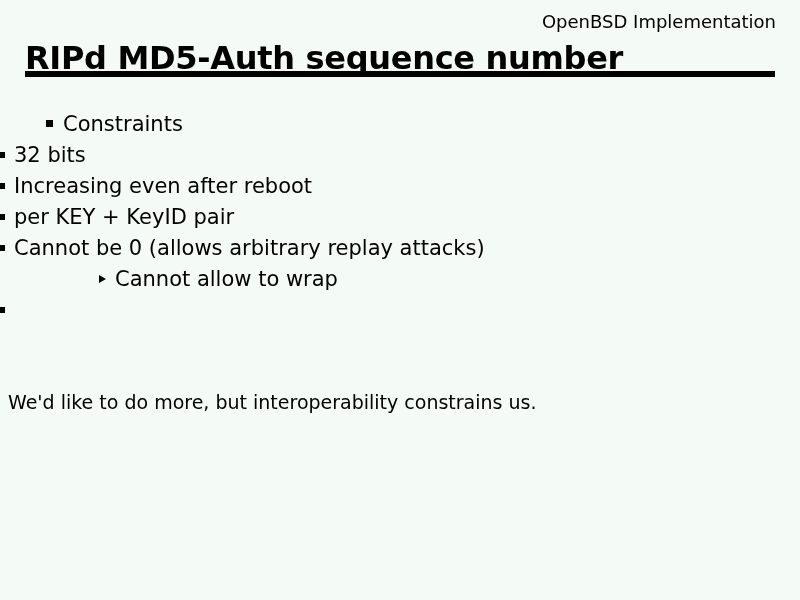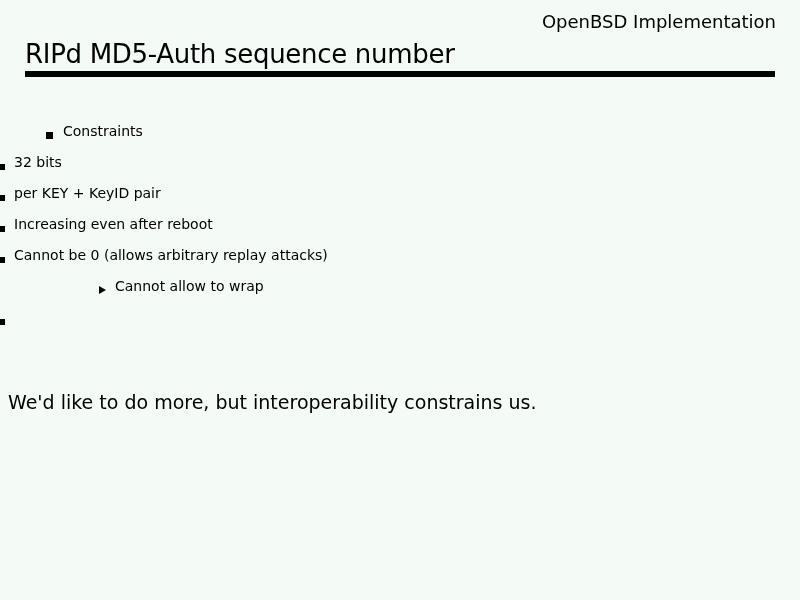--- a/index.html
+++ b/index.html
@@ -21,22 +21,22 @@
     right: 24px;
     font-size: 18px;
     line-height: 22px;
     white-space: nowrap;
   }
   .title {
     position: absolute;
     top: 39px;
     left: 25px;
     margin: 0;
-    font-size: 26px;
-    font-weight: 400;
+    font-size: 32px;
+    font-weight: 700;
     letter-spacing: -0.3px;
     white-space: nowrap;
   }
   .title-rule {
     position: absolute;
     top: 71px;
     left: 25px;
     width: 750px;
     height: 6px;
     background: #000;
@@ -45,23 +45,23 @@
     position: absolute;
     top: 108px;
     left: 0;
     width: 100%;
     margin: 0;
     padding: 0;
     list-style: none;
   }
   .bullets li {
     display: flex;
-    align-items: flex-end;
+    align-items: center;
     height: 31px;
-    font-size: 14px;
+    font-size: 21px;
     white-space: nowrap;
   }
   li.lvl1 { padding-left: 46px; }
   li.lvl2 { }
   li.lvl3 { padding-left: 99px; }
   .b-sq1 {
     flex: none;
     width: 7px;
     height: 7px;
     background: #000;
@@ -107,25 +107,25 @@
     <li class="lvl1">
       <span class="b-sq1"></span>
       <span>Constraints</span>
     </li>
     <li class="lvl2">
       <span class="b-sq2"></span>
       <span>32 bits</span>
     </li>
     <li class="lvl2">
       <span class="b-sq2"></span>
-      <span>per KEY + KeyID pair</span>
+      <span>Increasing even after reboot</span>
     </li>
     <li class="lvl2">
       <span class="b-sq2"></span>
-      <span>Increasing even after reboot</span>
+      <span>per KEY + KeyID pair</span>
     </li>
     <li class="lvl2">
       <span class="b-sq2"></span>
       <span>Cannot be 0 (allows arbitrary replay attacks)</span>
     </li>
     <li class="lvl3">
       <span class="b-tri"></span>
       <span>Cannot allow to wrap</span>
     </li>
     <li class="lvl2">

